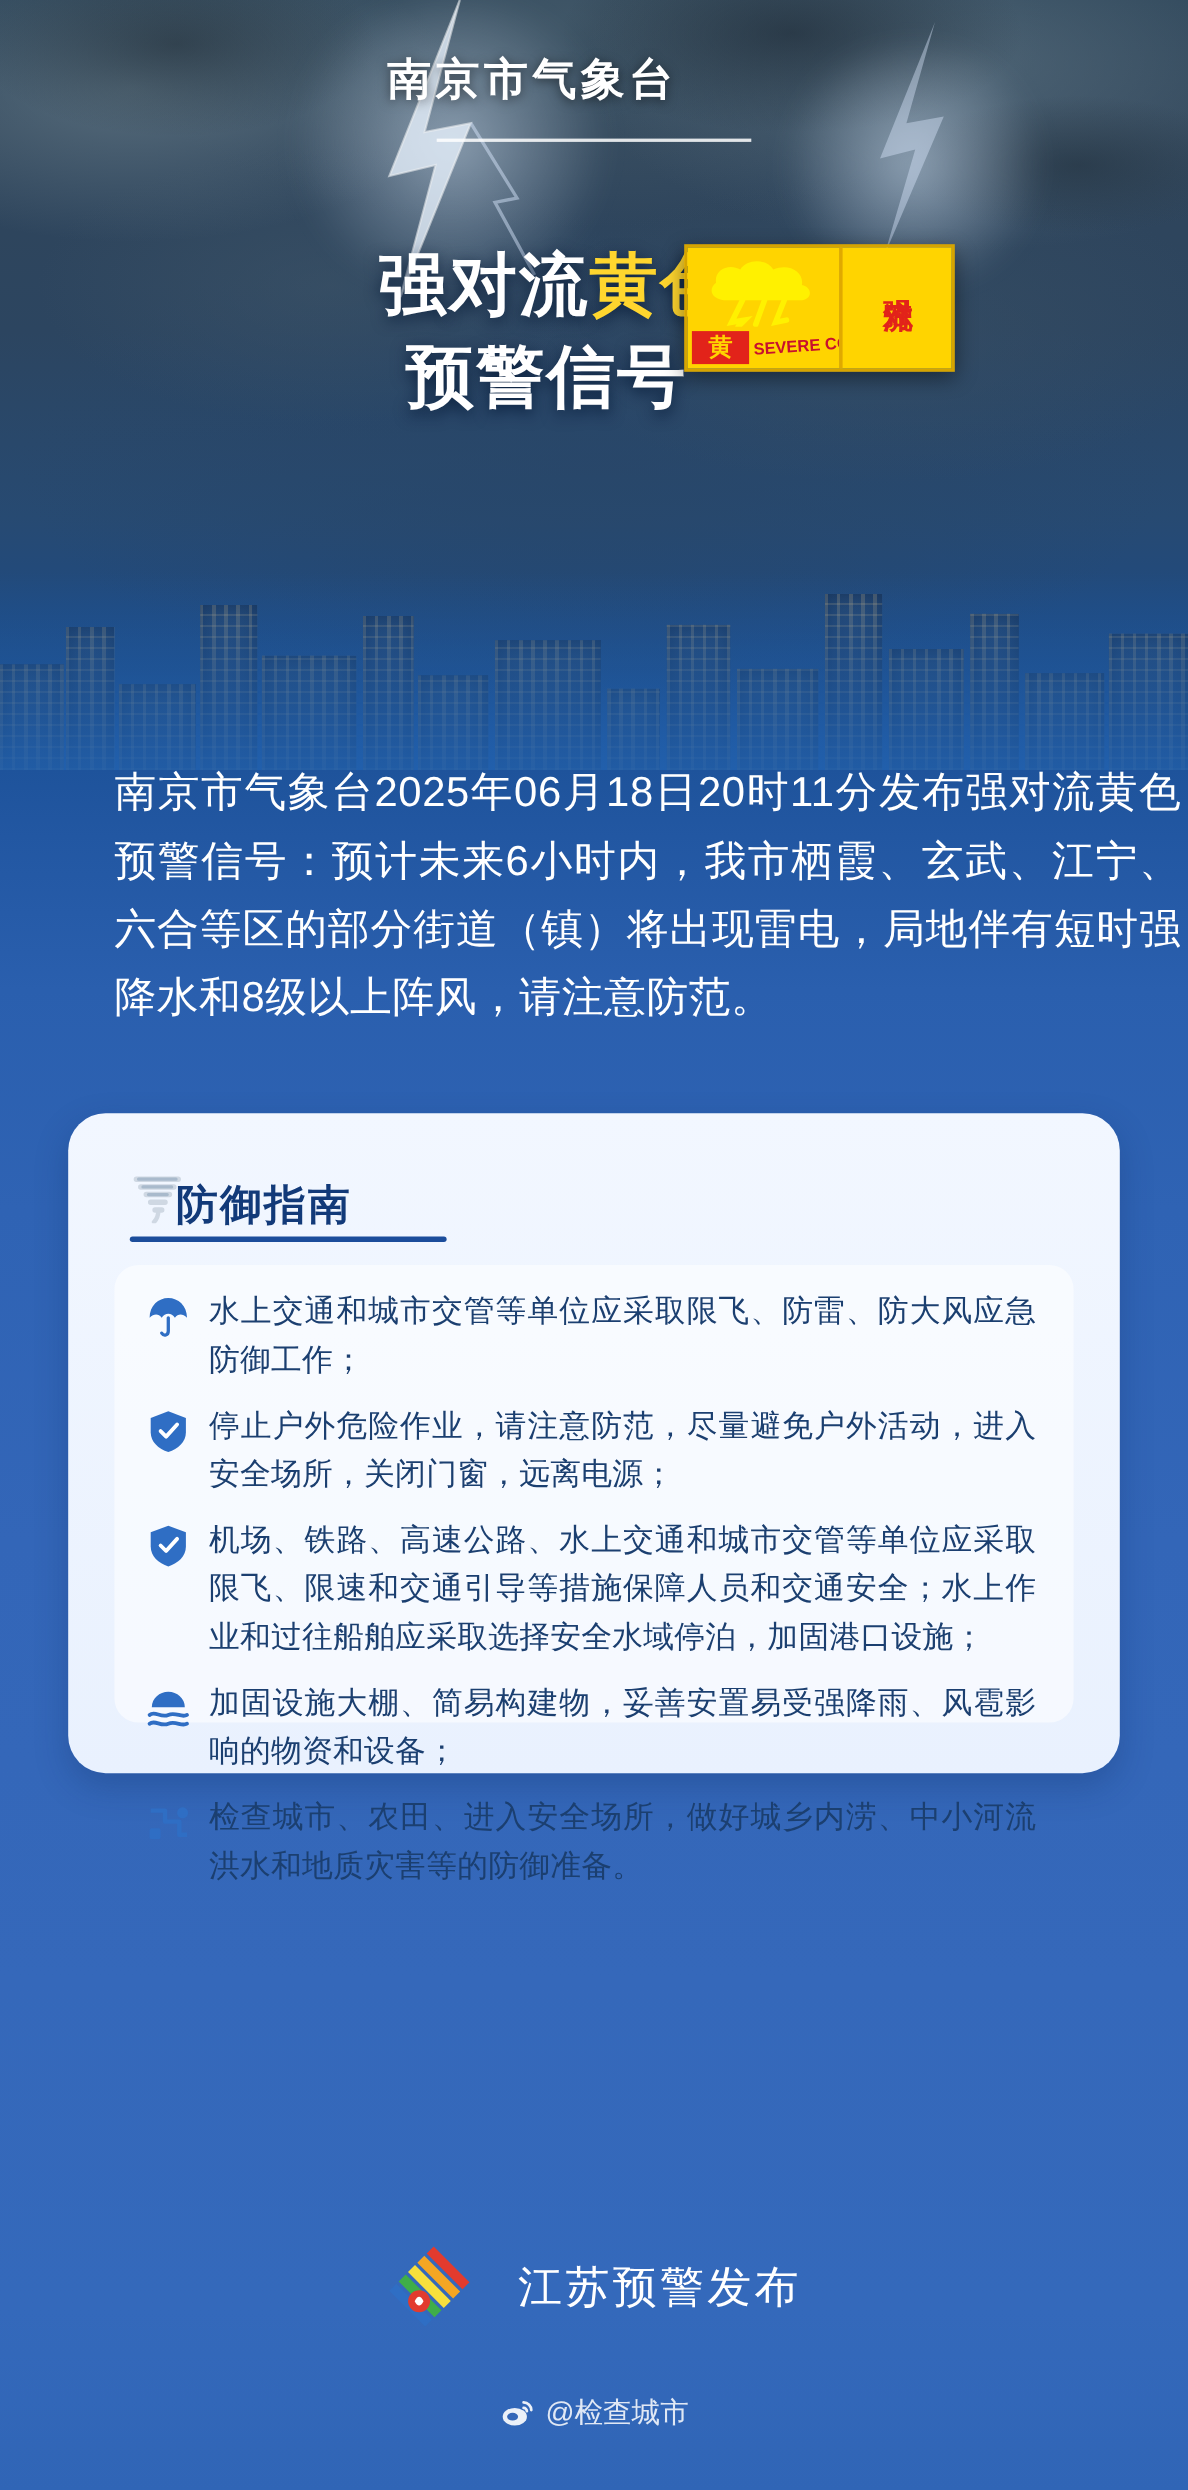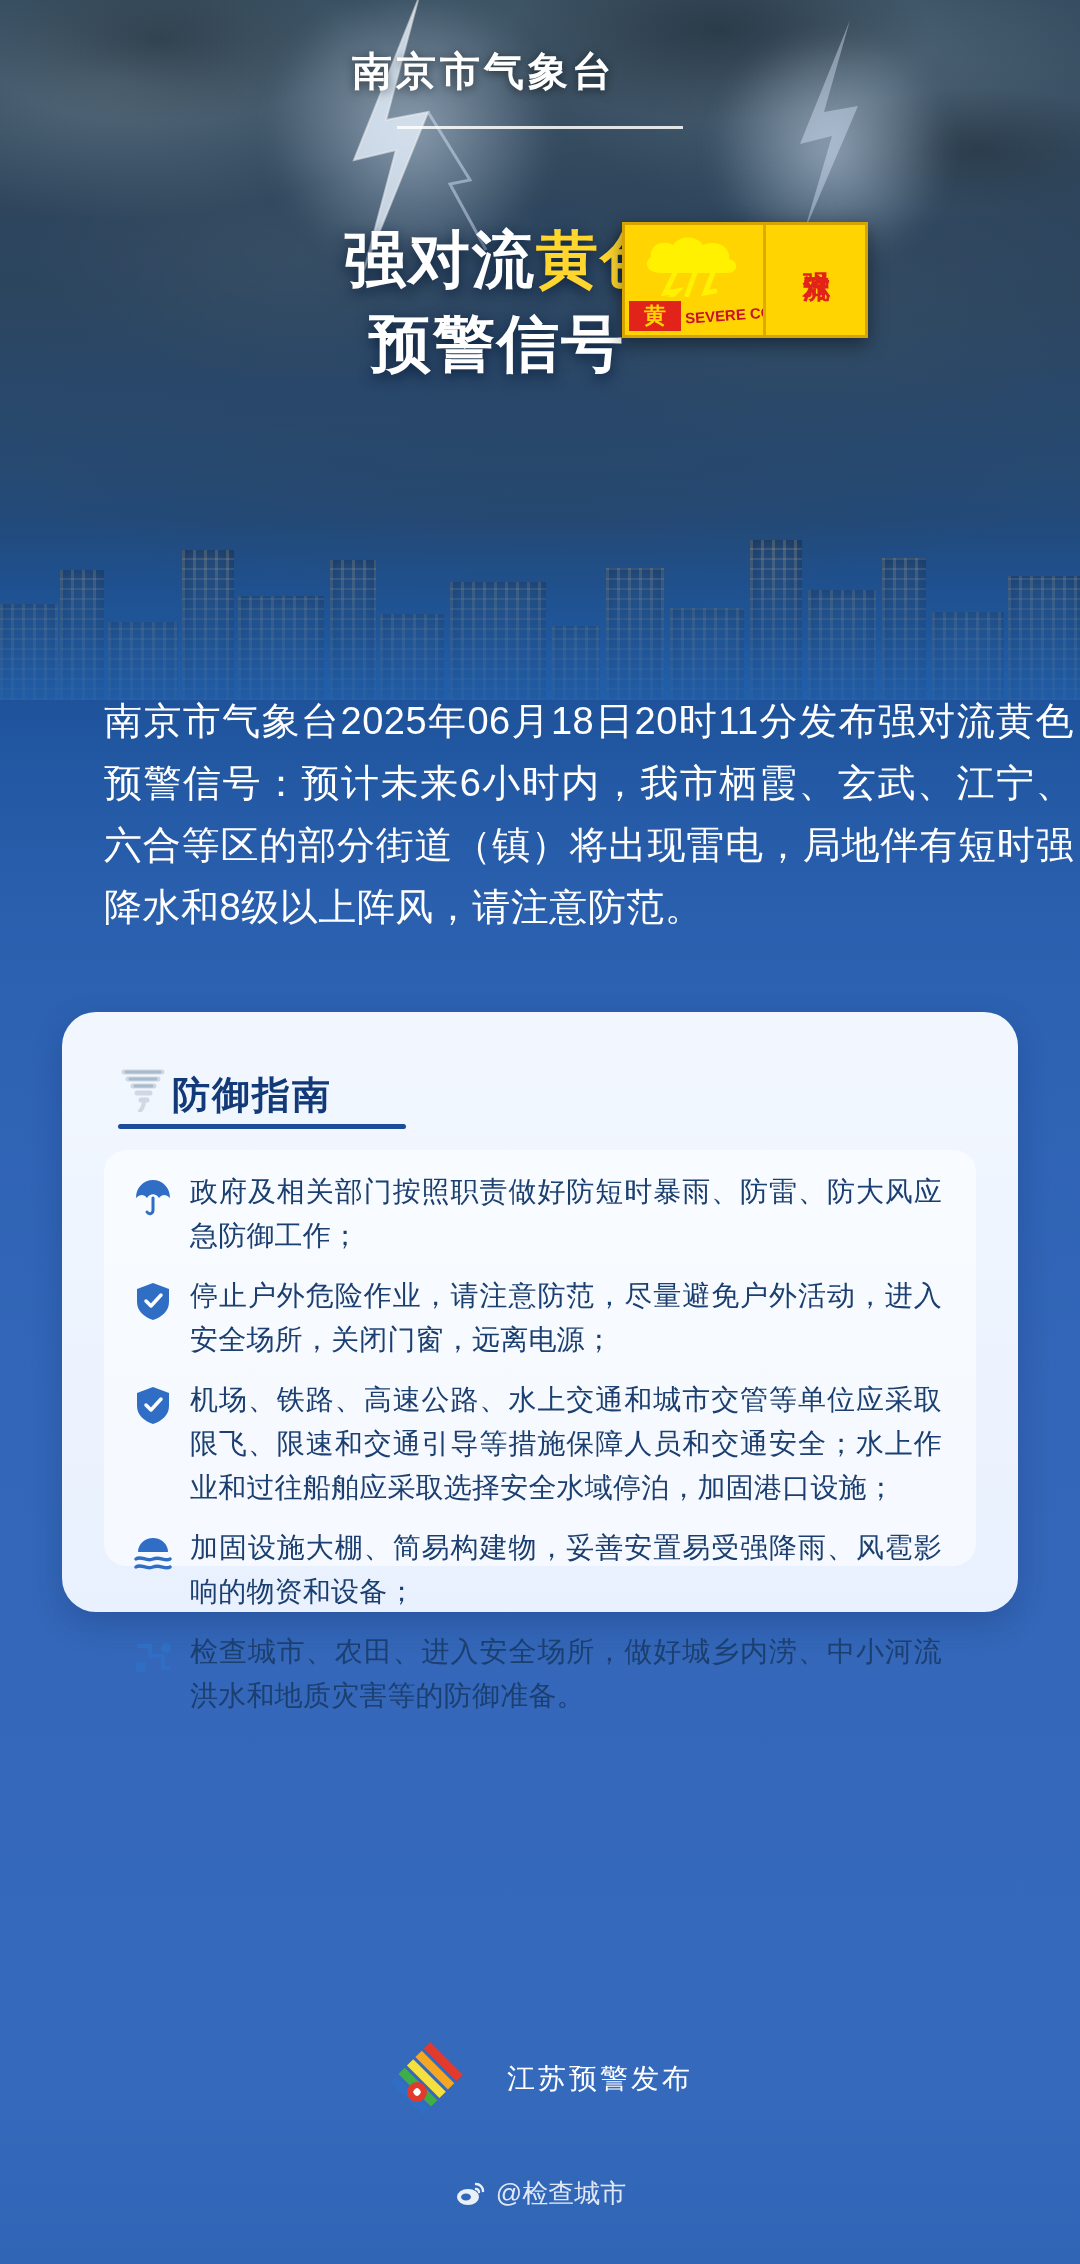--- a/index.html
+++ b/index.html
@@ -250,21 +250,21 @@
     color: #123a79;
     letter-spacing: 2px;
   }
   .tornado-icon {
     position: absolute;
     left: 0;
     top: -8px;
     width: 50px;
     height: 50px;
   }
-  .card-title-text { margin-left: 54px; display: inline-block; }
+  .card-title-text { margin-left: 42px; display: inline-block; }
   .title-underline {
     position: absolute;
     left: 56px;
     top: 112px;
     width: 288px;
     height: 5px;
     background: #1b4d9b;
     border-radius: 3px;
   }
   .inner {
@@ -308,21 +308,21 @@
     display: flex;
     align-items: center;
     justify-content: center;
   }
   .footer-logo {
     width: 78px;
     height: 78px;
     margin-right: 22px;
   }
   .footer-text {
-    font-size: 28px;
+    font-size: 40px;
     color: #ffffff;
     font-weight: 500;
     letter-spacing: 3px;
     margin-left: 20px;
   }
   .weibo {
     position: absolute;
     left: 0;
     top: 2176px;
     width: 1080px;
@@ -422,21 +422,21 @@
     </div>
     <div class="title-underline"></div>
 
     <div class="inner">
 
       <div class="item">
         <svg class="item-icon" viewBox="0 0 46 46">
           <path d="M6 24 C6 13 14 6 23 6 C32 6 40 13 40 24 C36 20 32 20 29 24 C26 19 20 19 17 24 C14 20 10 20 6 24 Z" fill="#2f6ec4"></path>
           <path d="M23 24 V36 C23 40 19 41 17 38" stroke="#2f6ec4" stroke-width="3" fill="none" stroke-linecap="round"></path>
         </svg>
-        <div class="item-text">政府及相关部门按照职责做好防短时暴雨、防雷、防大风应急防御工作；</div>
+        <div class="item-text">水上交通和城市交管等单位应采取限飞、防雷、防大风应急防御工作；</div>
       </div>
 
       <div class="item">
         <svg class="item-icon" viewBox="0 0 46 46">
           <path d="M23 5 L39 11 V24 C39 33 32 39 23 42 C14 39 7 33 7 24 V11 Z" fill="#2f6ec4"></path>
           <path d="M16 23 L21 28 L31 17" stroke="#ffffff" stroke-width="3.5" fill="none" stroke-linecap="round" stroke-linejoin="round"></path>
         </svg>
         <div class="item-text">停止户外危险作业，请注意防范，尽量避免户外活动，进入安全场所，关闭门窗，远离电源；</div>
       </div>
 

